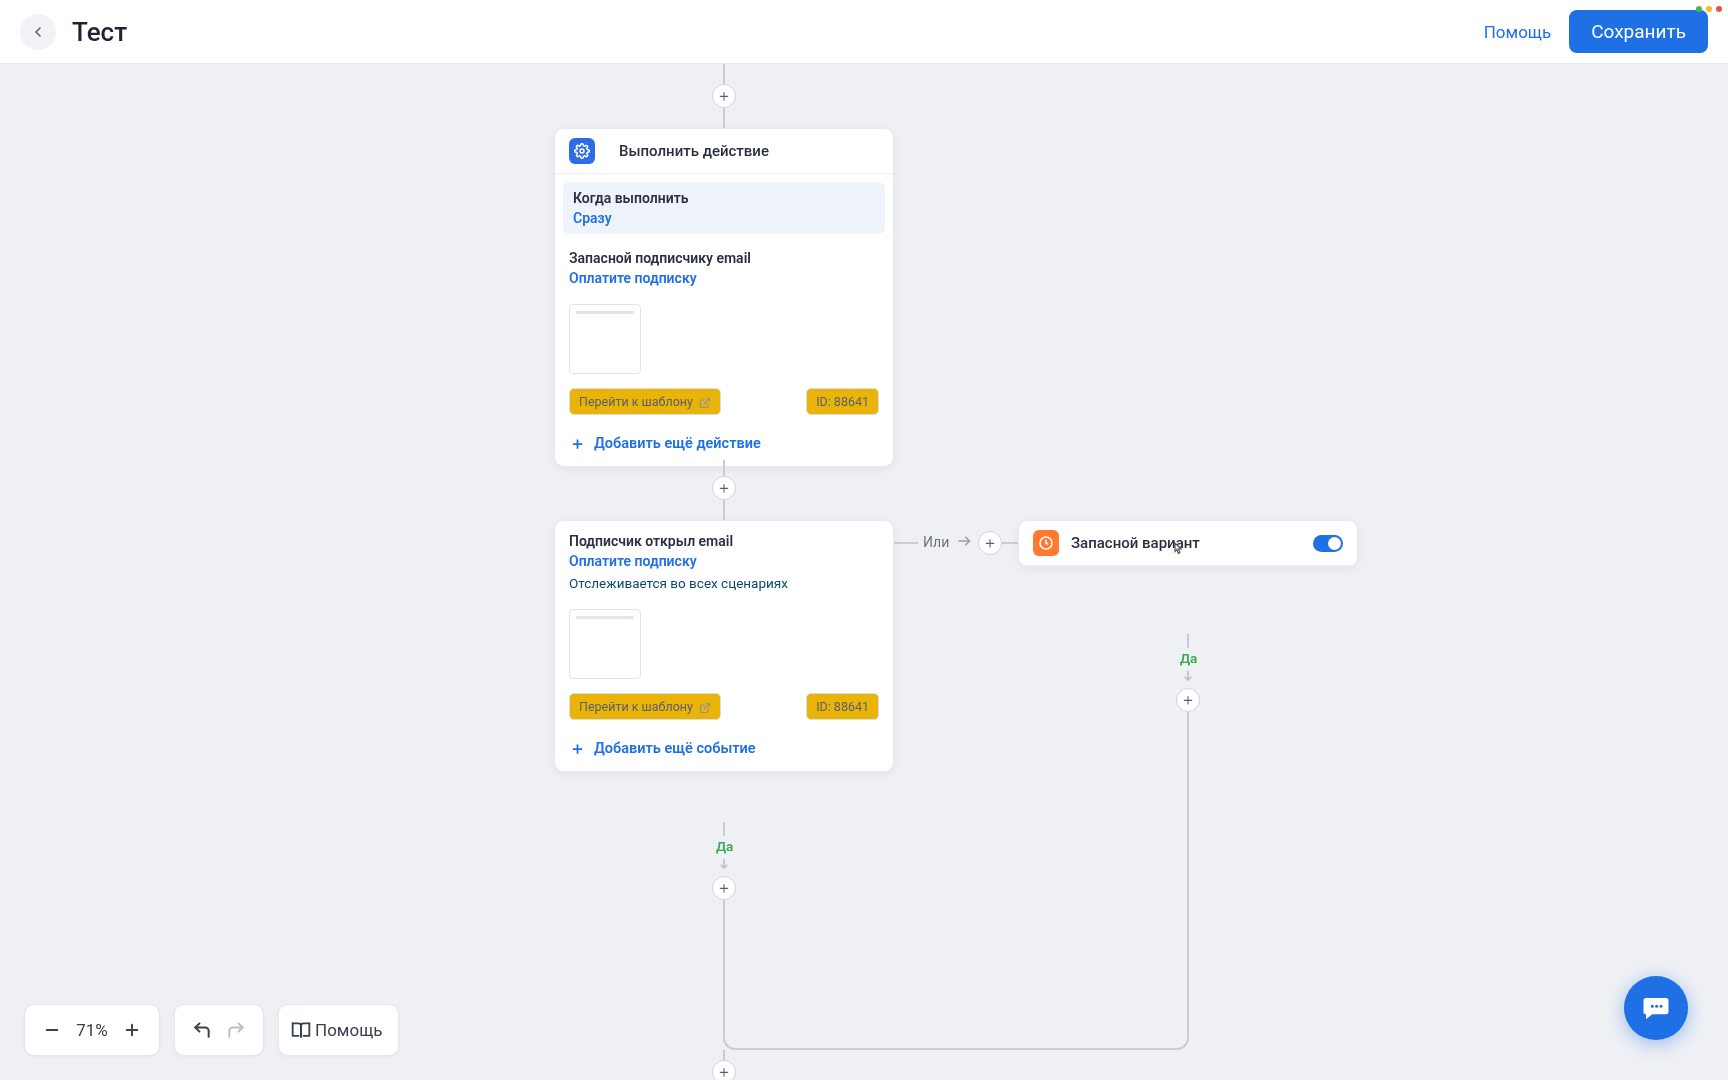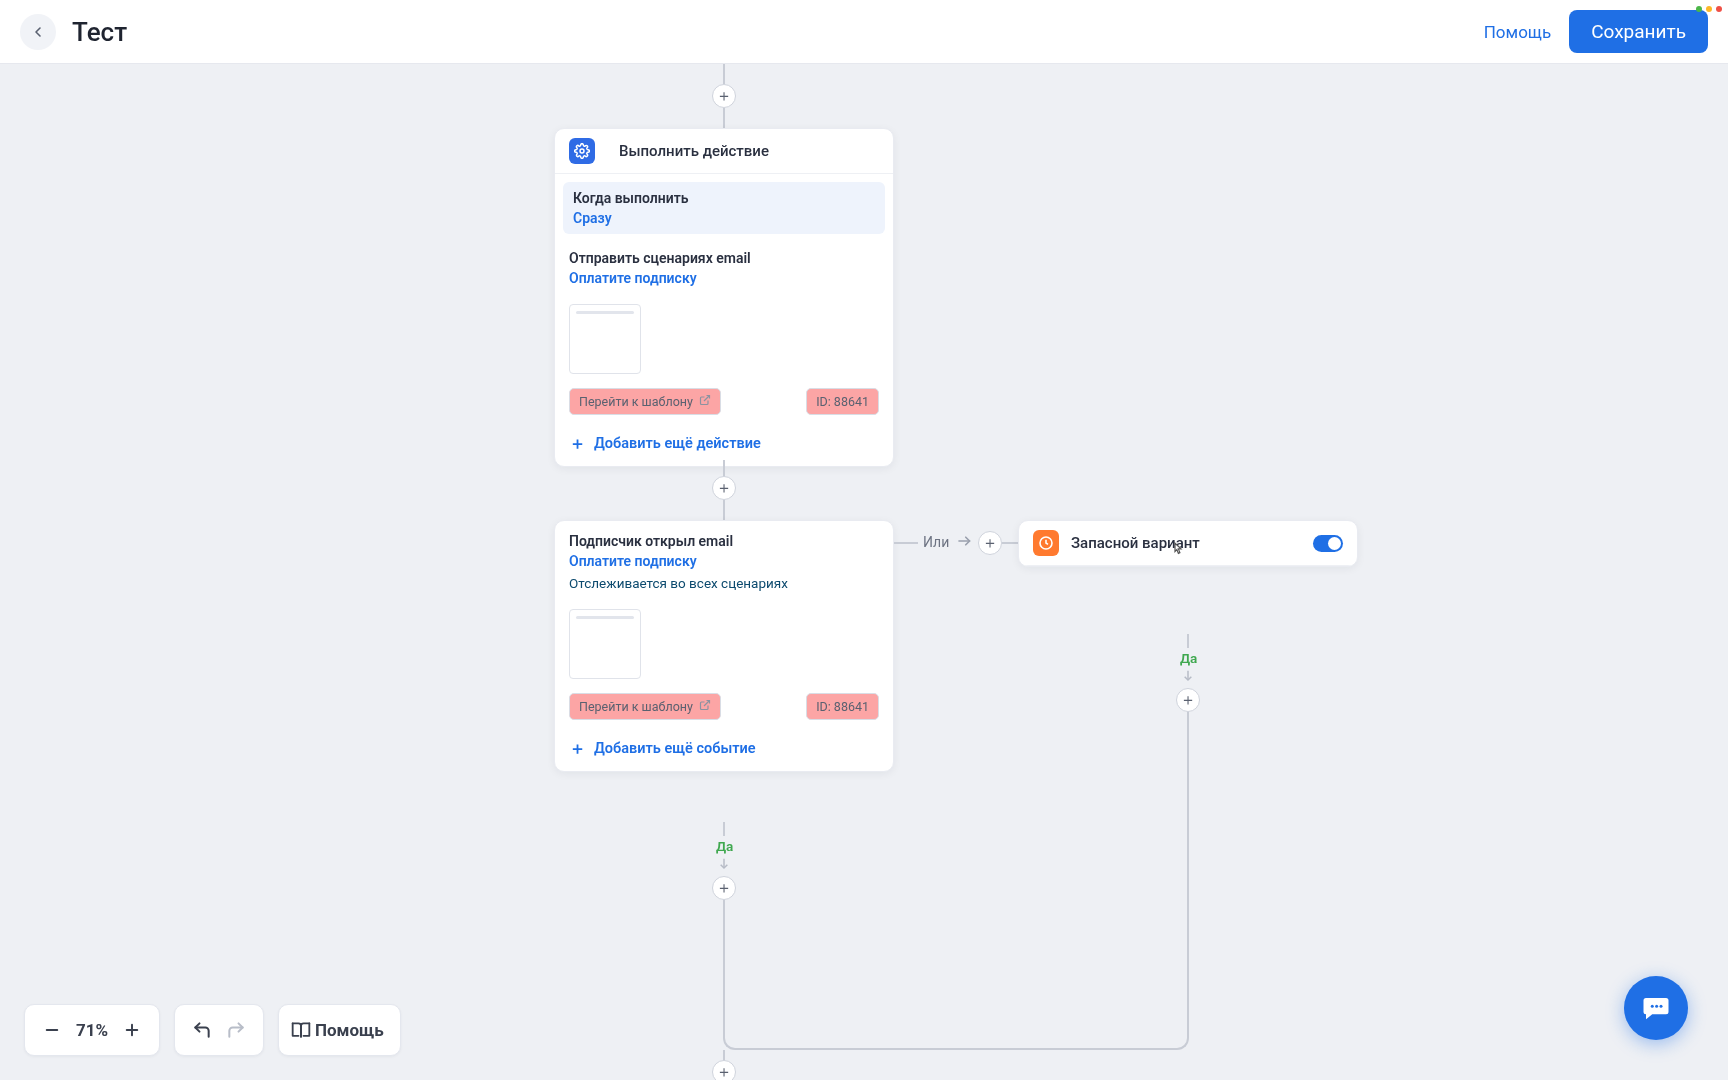--- a/index.html
+++ b/index.html
@@ -93,22 +93,22 @@
     content:""; position:absolute; left:6px; right:6px; top:6px; height:3px; border-radius:2px;
     background:#e2e5ec;
   }
 
   .card-foot {
     display:flex; align-items:center; justify-content:space-between;
     padding:10px 14px;
   }
   .chip {
     font-size:12.5px; color:#5a6170;
-    background:#fca5a5; border:1px solid #d9dde5; border-radius:5px;
-    padding:5px 9px; display:flex; align-items:flex-start; gap:6px;
+    background:#eab308; border:1px solid #d9dde5; border-radius:5px;
+    padding:5px 9px; display:flex; align-items:flex-end; gap:6px;
     cursor:pointer;
   }
   .chip.readonly { cursor:default; }
   .ext-icon { color:#8c92a0; }
 
   .add-row {
     display:flex; align-items:center; gap:8px;
     padding:10px 14px 14px; color:#1f6fe5; font-size:14.5px; font-weight:600;
     cursor:pointer;
   }
@@ -143,21 +143,21 @@
 
   
   .cursor-pointer {
     position:absolute; width:20px; height:20px;
     pointer-events:none; font-size:17px; line-height:1;
   }
 
   
   .bottombar {
     position:absolute; left:24px; bottom:24px;
-    display:flex; gap:14px; align-items:center;font-weight:bold;
+    display:flex; gap:14px; align-items:center;
   }
   .tb-group {
     background:#fff; border:1px solid #e4e7ee; border-radius:10px;
     display:flex; align-items:center; padding:8px 10px;
     box-shadow: 0 1px 3px rgba(20,30,50,.05);
   }
   .tb-btn { width:34px; height:34px; display:flex; align-items:center; justify-content:center; color:#3a404e; cursor:pointer; border-radius:6px;}
   .tb-btn.disabled{ color:#b8bdc8; cursor:default;}
   .zoom-val{ font-size:17px; color:#3a404e; padding:0 6px; min-width:46px; text-align:center;}
   .help-lbl{ font-size:17px; color:#3a404e; padding-right:6px;}
@@ -215,21 +215,21 @@
             <path d="M19.4 15a1.7 1.7 0 0 0 .34 1.87l.06.06a2 2 0 1 1-2.83 2.83l-.06-.06a1.7 1.7 0 0 0-1.87-.34 1.7 1.7 0 0 0-1 1.56V21a2 2 0 1 1-4 0v-.09a1.7 1.7 0 0 0-1-1.56 1.7 1.7 0 0 0-1.87.34l-.06.06a2 2 0 1 1-2.83-2.83l.06-.06a1.7 1.7 0 0 0 .34-1.87 1.7 1.7 0 0 0-1.56-1H3a2 2 0 1 1 0-4h.09a1.7 1.7 0 0 0 1.56-1 1.7 1.7 0 0 0-.34-1.87l-.06-.06a2 2 0 1 1 2.83-2.83l.06.06a1.7 1.7 0 0 0 1.87.34H9a1.7 1.7 0 0 0 1-1.56V3a2 2 0 1 1 4 0v.09a1.7 1.7 0 0 0 1 1.56 1.7 1.7 0 0 0 1.87-.34l.06-.06a2 2 0 1 1 2.83 2.83l-.06.06a1.7 1.7 0 0 0-.34 1.87V9a1.7 1.7 0 0 0 1.56 1H21a2 2 0 1 1 0 4h-.09a1.7 1.7 0 0 0-1.56 1z"></path>
           </svg>
       </div>
       <div class="card-title">Выполнить действие</div>
     </div>
     <div class="section-highlight">
       <div class="sec-label">Когда выполнить</div>
       <div class="sec-link">Сразу</div>
     </div>
     <div class="section-plain">
-      <div class="sec-label">Отправить сценариях email</div>
+      <div class="sec-label">Запасной подписчику email</div>
       <div class="sec-link">Оплатите подписку</div>
     </div>
     <div class="thumb"></div>
     <div class="card-foot">
       <div class="chip">
         <span>Перейти к шаблону</span>
         <svg class="ext-icon" width="12" height="12" viewBox="0 0 24 24" fill="none" stroke="currentColor" stroke-width="2.4">
             <path d="M18 13v6a2 2 0 0 1-2 2H5a2 2 0 0 1-2-2V8a2 2 0 0 1 2-2h6"></path>
             <polyline points="15 3 21 3 21 9"></polyline>
             <line x1="10" y1="14" x2="21" y2="3"></line>

